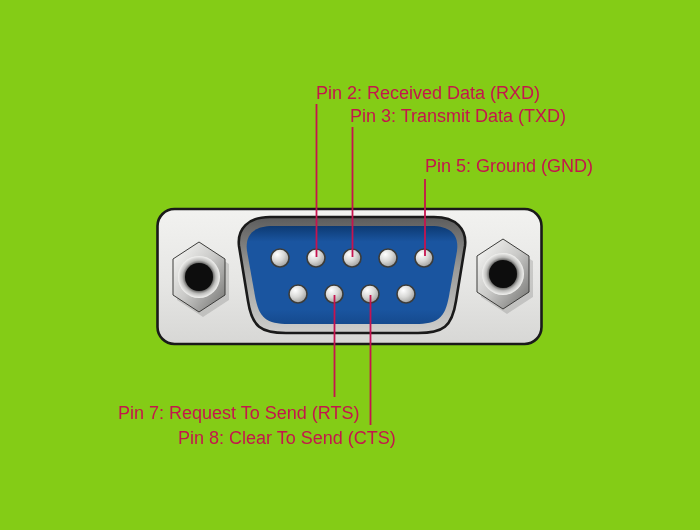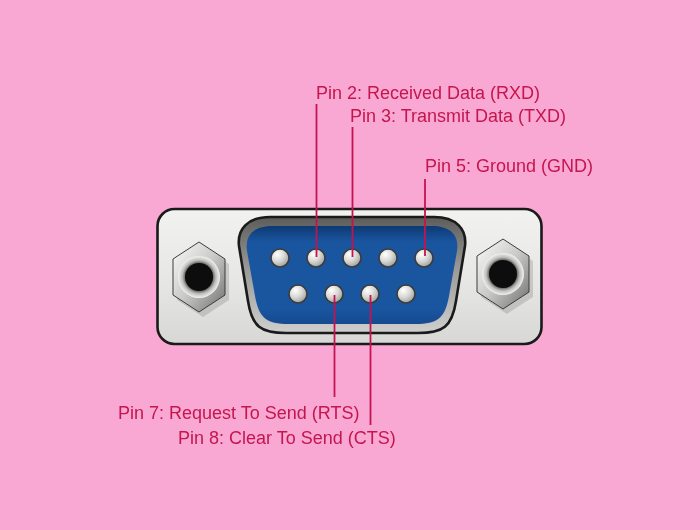--- a/index.html
+++ b/index.html
@@ -1,20 +1,20 @@
 <!DOCTYPE html>
 <html><head>
 <meta charset="utf-8">
 <style>
   html, body { margin: 0; padding: 0; background: #ffffff; }
   .canvas {
     position: relative;
     width: 700px;
     height: 530px;
-    background: #f9a8d4;
+    background: #84cc16;
     font-family: "Liberation Sans", sans-serif;
     overflow: hidden;
   }
   svg { display: block; }
   .callout-text {
     font-family: "Liberation Sans", sans-serif;
     font-size: 18px;
     font-weight: 400;
   }
 </style>

